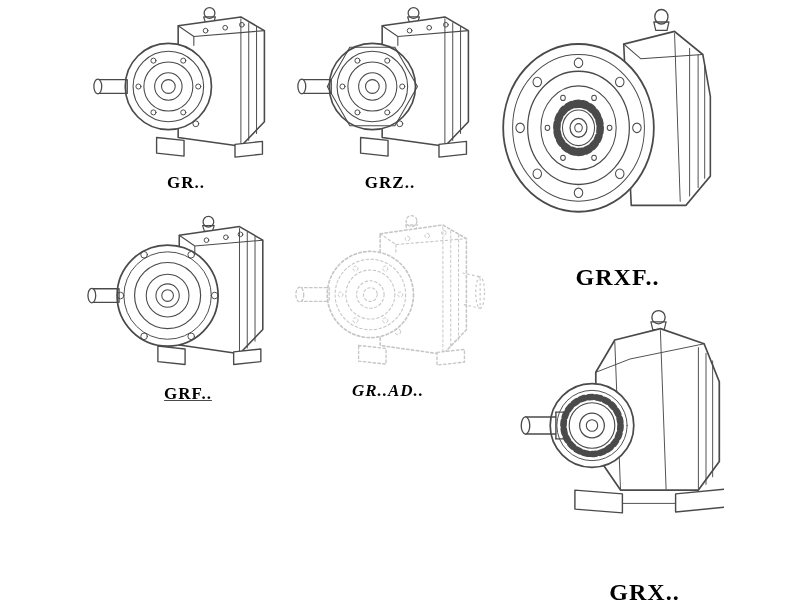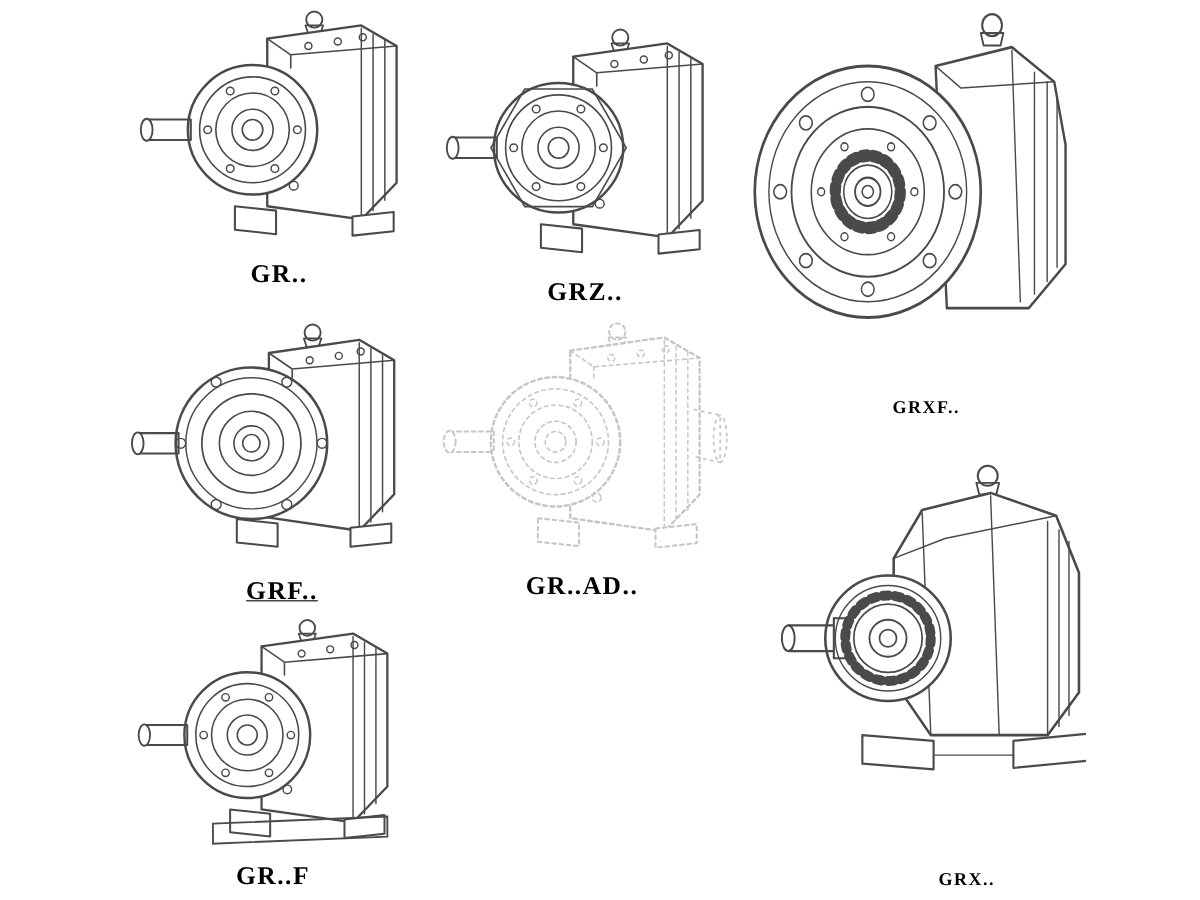--- a/index.html
+++ b/index.html
@@ -1,24 +1,24 @@
 <!DOCTYPE html>
 <html style="--background: #ffffff; --line-color: #4a4a4a; --ghost-line-color: #c6c6c6;"><head>
 <meta charset="utf-8">
 <style>
   html,body{margin:0;padding:0;}
   body{background:var(--background,#ffffff);font-family:"Liberation Serif",serif;}
   #catalog-page{position:relative;width:724px;height:600px;background:var(--background,#ffffff);overflow:hidden;}
   .fig{position:absolute;margin:0;display:flex;flex-direction:column;align-items:center;color:var(--line-color,#4a4a4a);}
   .fig svg{display:block;}
-  .ghost{color:var(--ghost-line-color,#c6c6c6);}
+  .ghost{color:var(--ghost-line-color,#c6c6c6);font-style:italic;}
   .ghost use,.ghost .extra{stroke-dasharray:2.5 2.5;}
   .extra{fill:none;stroke:currentColor;}
   .lbl{font-weight:bold;font-size:17px;letter-spacing:1px;color:#000;margin-top:2px;text-align:center;font-family:"Liberation Serif",serif;}
-  .lbl-lg{font-size:12px;margin-left:29px;}
+  .lbl-lg{font-size:24px;margin-left:29px;}
 </style>
 </head>
 <body>
 
 <svg width="0" height="0" style="position:absolute" aria-hidden="true">
   <defs>
 
     <g id="sym-side" fill="none" stroke="currentColor" stroke-linejoin="round" stroke-linecap="round">
       <circle cx="124" cy="9" r="5.5" stroke-width="1.3"></circle>
       <path d="M118,13 L130,13 L128,19 L120,19 Z" stroke-width="1.2"></path>
@@ -136,21 +136,21 @@
 
 <div id="catalog-page">
 
   <figure class="fig" style="left:88px;top:4px;">
     <svg viewBox="0 0 200 170" width="196" height="167">
         <use href="#sym-side" xlink:href="#sym-side"></use>
       </svg>
     <figcaption class="lbl">GR..</figcaption>
   </figure>
 
-  <figure class="fig" style="left:292px;top:16px;">
+  <figure class="fig" style="left:292px;top:4px;">
     <svg viewBox="0 0 200 170" width="196" height="167">
       <use href="#sym-side" xlink:href="#sym-side"></use>
       <path class="extra" d="M128,84 L105,124 L59,124 L36,84 L59,44 L105,44 Z" stroke-width="1.1"></path>
     </svg>
     <figcaption class="lbl">GRZ..</figcaption>
   </figure>
 
   <figure class="fig" style="left:490px;top:0px;">
     <svg viewBox="0 0 240 250" width="226" height="262" preserveAspectRatio="none">
         <use href="#sym-front-flange" xlink:href="#sym-front-flange"></use>
@@ -169,27 +169,20 @@
     <svg viewBox="0 0 200 170" width="196" height="167">
       <use href="#sym-side" xlink:href="#sym-side"></use>
       <g class="extra" stroke-width="1.2">
         <path d="M176,62 L194,66 L194,98 L176,94"></path>
         <ellipse cx="194" cy="82" rx="4.5" ry="16"></ellipse>
       </g>
     </svg>
     <figcaption class="lbl">GR..AD..</figcaption>
   </figure>
 
-  <figure class="fig" style="left:86px;top:410px;">
-    <svg viewBox="0 0 200 170" width="192" height="162">
-      <use href="#sym-side" xlink:href="#sym-side"></use>
-      <path class="extra" d="M58,146 L180,141 L180,155 L58,160 Z" stroke-width="1.3"></path>
-    </svg>
-    <figcaption class="lbl">GR..F</figcaption>
-  </figure>
 
 
   <figure class="fig" style="left:516px;top:302px;gap:28px;">
     <svg viewBox="0 0 240 260" width="228" height="247">
         <use href="#sym-grx" xlink:href="#sym-grx"></use>
       </svg>
     <figcaption class="lbl lbl-lg">GRX..</figcaption>
   </figure>
 
 </div>

